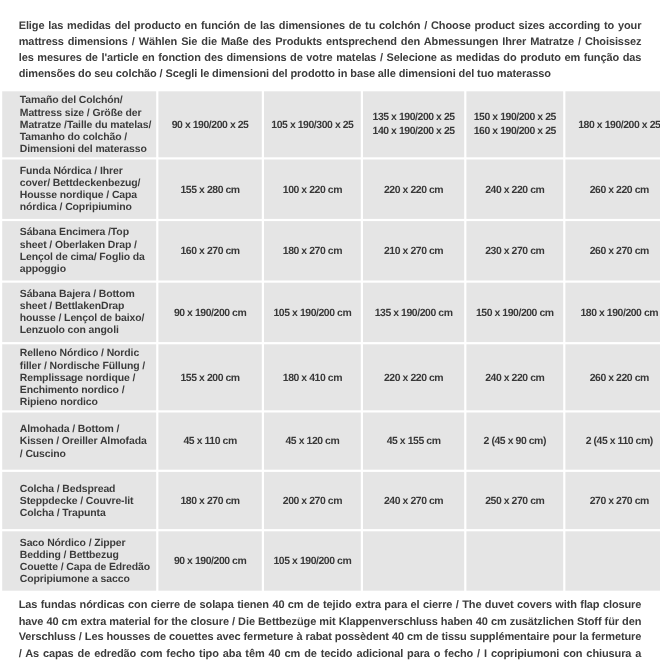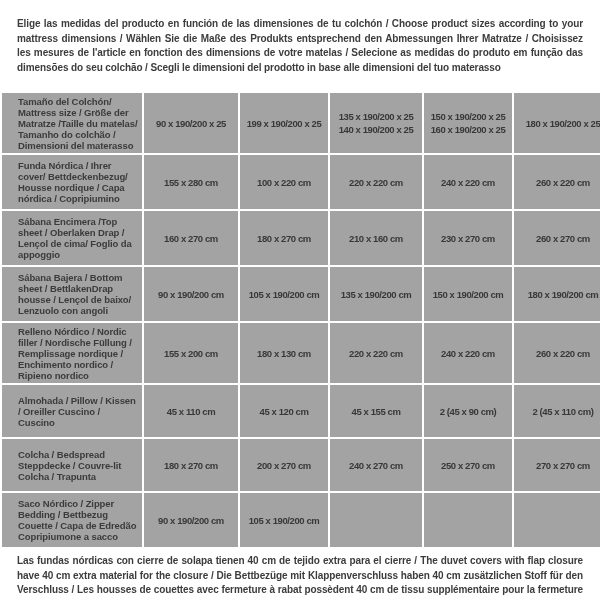--- a/index.html
+++ b/index.html
@@ -11,37 +11,37 @@
     font-family: "Liberation Sans", sans-serif;
     color: #3b3b3b;
     overflow: hidden;
   }
   .page {
     width: 600px;
     height: 600px;
     box-sizing: border-box;
   }
   .intro {
-    margin: 17px 17px 16px 17px;
+    margin: 17px 17px 6px 17px;
     font-size: 10px;
     font-weight: bold;
     line-height: 14.5px;
     text-align: justify;
     letter-spacing: -0.1px;
     color: #3c3c3c;
   }
   table.size-table {
     width: 600px;
     table-layout: fixed;
     border-collapse: separate;
     border-spacing: 2px;
     margin: 0;
   }
   table.size-table td {
-    background: #a3a3a3;
+    background: #e5e5e5;
     font-weight: bold;
     vertical-align: middle;
     overflow: hidden;
   }
   td.label {
     text-align: left;
     padding: 2px 4px 2px 16px;
     font-size: 9.5px;
     line-height: 11px;
     letter-spacing: -0.1px;
@@ -87,61 +87,61 @@
         <col style="width:94px">
         <col style="width:88px">
         <col style="width:92px">
         <col style="width:88px">
         <col style="width:98px">
     </colgroup>
     <tbody>
       <tr class="r1">
         <td class="label">Tamaño del Colchón/ Mattress size / Größe der Matratze /Taille du matelas/ Tamanho do colchão / Dimensioni del materasso</td>
         <td class="val">90 x 190/200 x 25</td>
-        <td class="val">199 x 190/200 x 25</td>
+        <td class="val">105 x 190/300 x 25</td>
         <td class="val">135 x 190/200 x 25
 140 x 190/200 x 25</td>
         <td class="val">150 x 190/200 x 25
 160 x 190/200 x 25</td>
         <td class="val">180 x 190/200 x 25</td>
       </tr>
       <tr class="r2">
         <td class="label">Funda Nórdica /  Ihrer cover/ Bettdeckenbezug/ Housse nordique  / Capa nórdica / Copripiumino</td>
         <td class="val">155 x 280 cm</td>
         <td class="val">100 x 220 cm</td>
         <td class="val">220 x 220 cm</td>
         <td class="val">240 x 220 cm</td>
         <td class="val">260 x 220 cm</td>
       </tr>
       <tr class="r3">
         <td class="label">Sábana Encimera /Top sheet / Oberlaken Drap / Lençol de cima/ Foglio da appoggio</td>
         <td class="val">160 x 270 cm</td>
         <td class="val">180 x 270 cm</td>
-        <td class="val">210 x 160 cm</td>
+        <td class="val">210 x 270 cm</td>
         <td class="val">230 x 270 cm</td>
         <td class="val">260 x 270 cm</td>
       </tr>
       <tr class="r4">
         <td class="label">Sábana Bajera / Bottom sheet / BettlakenDrap housse / Lençol de baixo/ Lenzuolo con angoli</td>
         <td class="val">90 x 190/200 cm</td>
         <td class="val">105 x 190/200 cm</td>
         <td class="val">135 x 190/200 cm</td>
         <td class="val">150 x 190/200 cm</td>
         <td class="val">180 x 190/200 cm</td>
       </tr>
       <tr class="r5">
         <td class="label">Relleno Nórdico / Nordic filler / Nordische Füllung / Remplissage nordique / Enchimento nordico / Ripieno nordico</td>
         <td class="val">155 x 200 cm</td>
-        <td class="val">180 x 130 cm</td>
+        <td class="val">180 x 410 cm</td>
         <td class="val">220 x 220 cm</td>
         <td class="val">240 x 220 cm</td>
         <td class="val">260 x 220 cm</td>
       </tr>
       <tr class="r6">
-        <td class="label">Almohada  / Pillow / Kissen / Oreiller Cuscino / Cuscino</td>
+        <td class="label">Almohada  / Bottom / Kissen / Oreiller Almofada / Cuscino</td>
         <td class="val">45 x 110 cm</td>
         <td class="val">45 x 120 cm</td>
         <td class="val">45 x 155 cm</td>
         <td class="val">2 (45 x 90 cm)</td>
         <td class="val">2 (45 x 110 cm)</td>
       </tr>
       <tr class="r7">
         <td class="label">Colcha / Bedspread Steppdecke / Couvre-lit Colcha / Trapunta</td>
         <td class="val">180 x 270 cm</td>
         <td class="val">200 x 270 cm</td>

